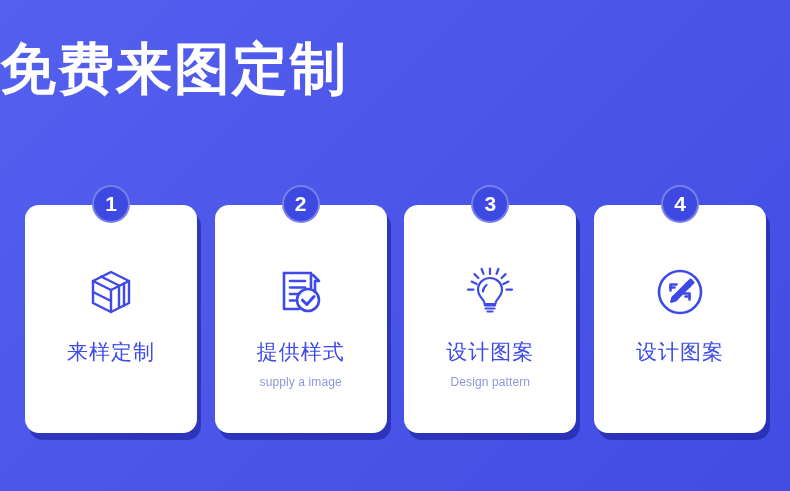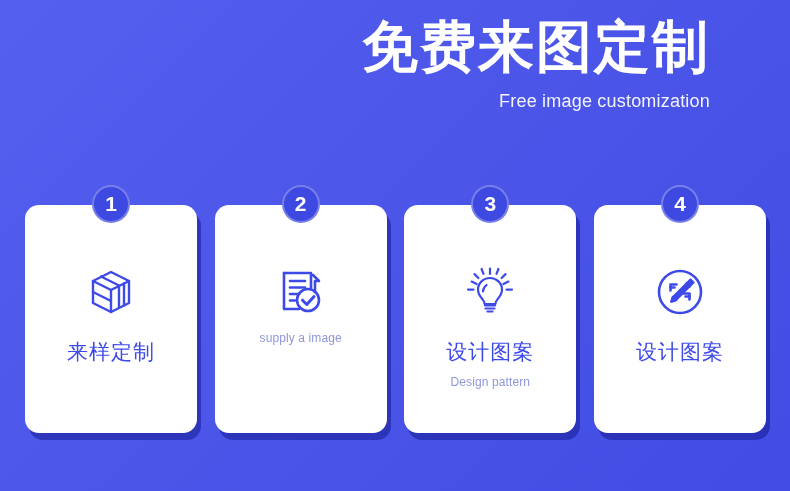--- a/index.html
+++ b/index.html
@@ -18,24 +18,24 @@
     position: relative;
     width: 790px;
     height: 491px;
     background: linear-gradient(135deg, #5360ef 0%, #4c56e9 45%, #414ce3 100%);
     overflow: hidden;
   }
 
   
   .heading {
     position: absolute;
-    top: 14px;
+    top: 36px;
     left: 0;
     width: 710px;
-    text-align: right;
+    text-align: left;
   }
   .heading-title {
     font-size: 56px;
     line-height: 66px;
     font-weight: bold;
     color: #ffffff;
     letter-spacing: 2px;
     margin: 0;
     white-space: nowrap;
   }
@@ -119,21 +119,20 @@
     letter-spacing: 0.1px;
   }
 </style>
 </head>
 <body>
 
 <div class="banner">
 
   <div class="heading">
     <div class="heading-title">免费来图定制</div>
-    <div class="heading-subtitle">Free image customization</div>
   </div>
 
   <div class="cards">
 
     <div class="card">
       <div class="card-badge">1</div>
       <div class="card-icon">
         <svg width="56" height="56" viewBox="0 0 56 56" fill="none" stroke="#3d4ae8" stroke-width="2.4" stroke-linecap="round" stroke-linejoin="round">
           <path d="M10 17 L28 8 L46 17 L46 39 L28 48 L10 39 Z"></path>
           <path d="M10 17 L28 26 L46 17"></path>
@@ -154,20 +153,21 @@
           <path d="M11 9 L11 45 L26 45"></path>
           <path d="M17 17 L32 17"></path>
           <path d="M17 23.5 L32 23.5"></path>
           <path d="M17 30 L26 30"></path>
           <path d="M17 36.5 L22 36.5"></path>
           <path d="M40 11 L46 17 L42 17 L42 28"></path>
           <circle cx="35" cy="36" r="11"></circle>
           <path d="M29.5 36.2 L33.8 40.5 L41 32.5" stroke-width="3"></path>
         </svg>
       </div>
+      <div class="card-title">提供样式</div>
       <div class="card-sub">supply a image</div>
     </div>
 
     <div class="card">
       <div class="card-badge">3</div>
       <div class="card-icon">
         <svg width="56" height="56" viewBox="0 0 56 56" fill="none" stroke="#3d4ae8" stroke-width="2.2" stroke-linecap="round" stroke-linejoin="round">
           <path d="M28 14 C21.4 14 16 19.2 16 25.6 C16 30 18.4 33 20.6 35.4
                    C22 37 22.6 38 22.6 40 L33.4 40 C33.4 38 34 37 35.4 35.4
                    C37.6 33 40 30 40 25.6 C40 19.2 34.6 14 28 14 Z"></path>

